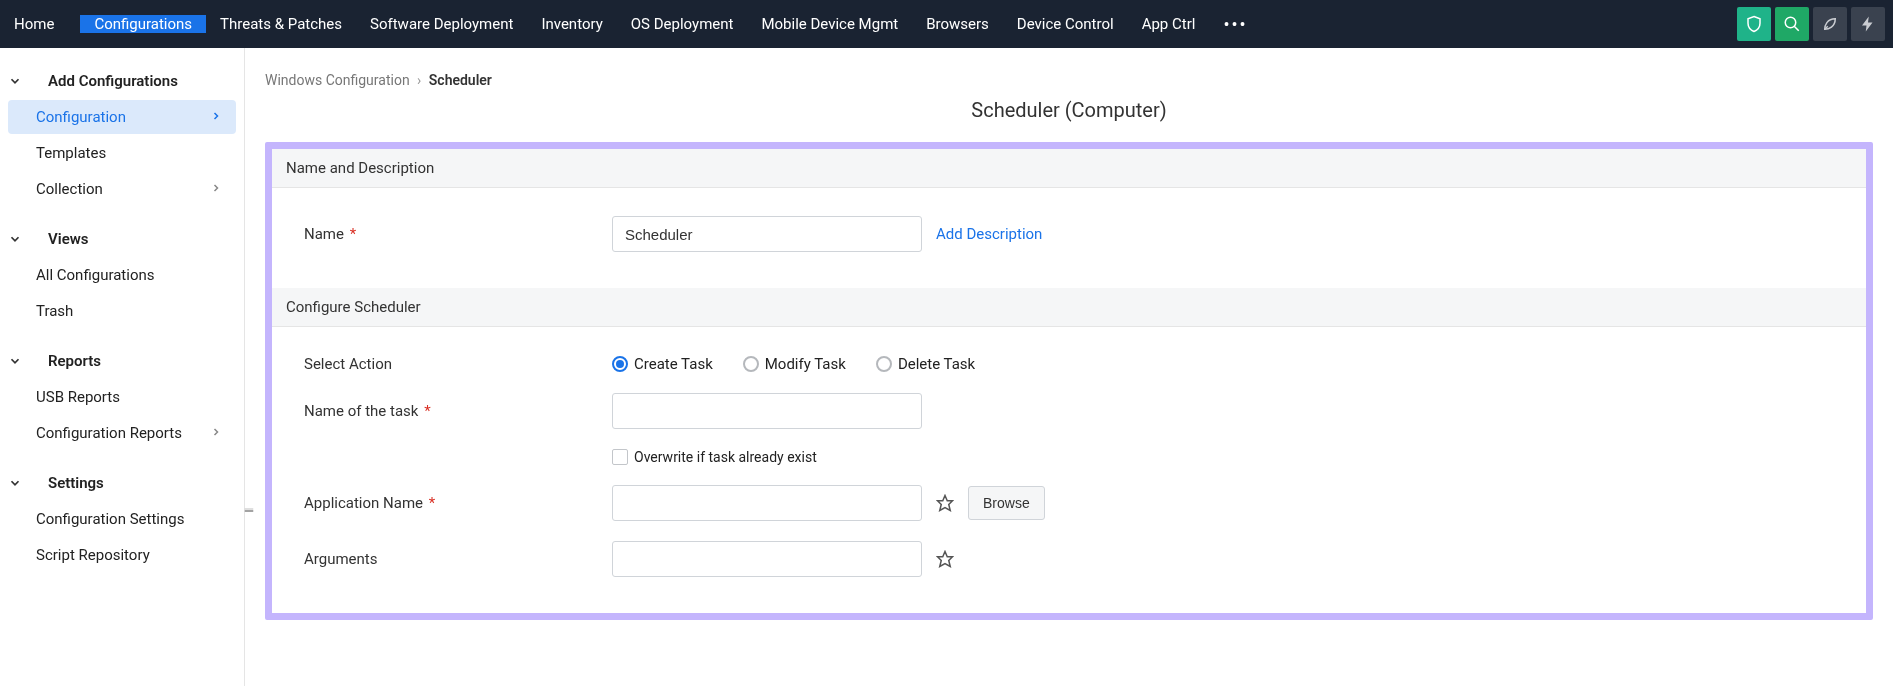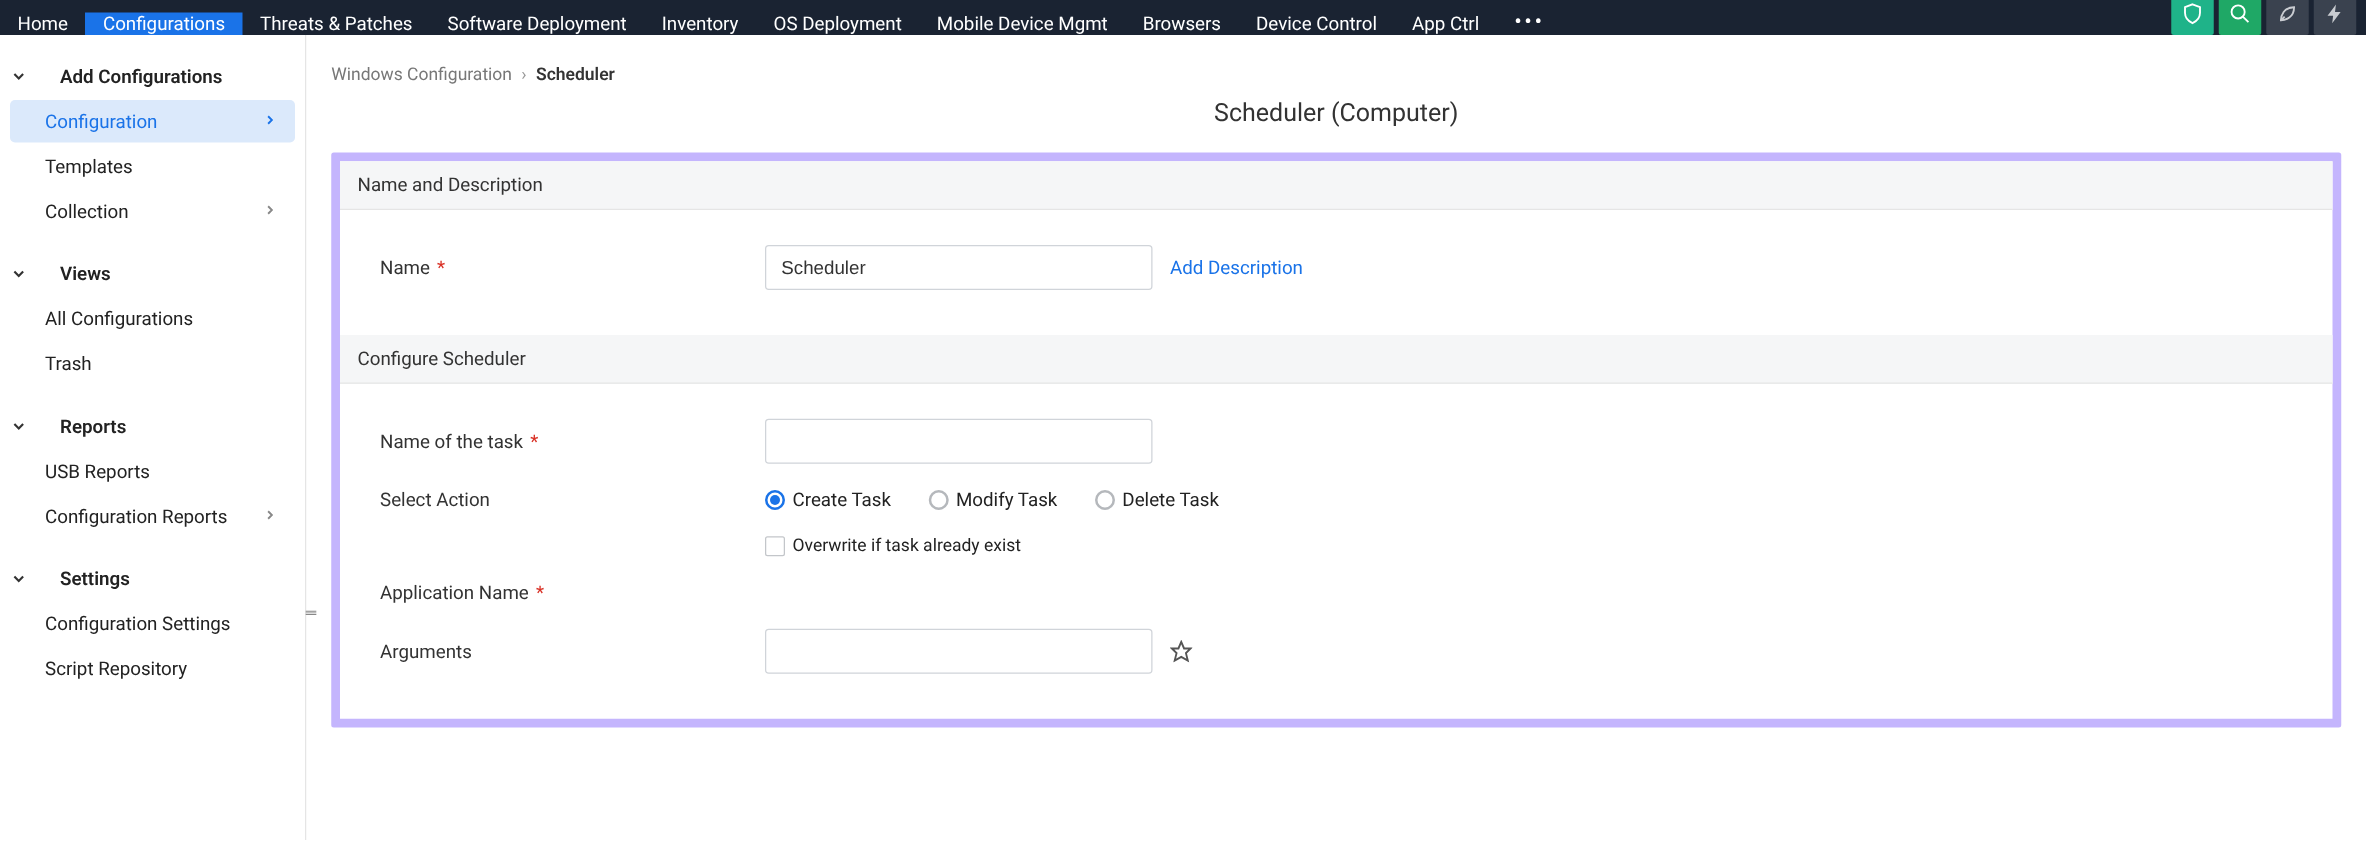--- a/index.html
+++ b/index.html
@@ -7,36 +7,37 @@
     font-family: -apple-system, BlinkMacSystemFont, "Segoe UI", Roboto, "Helvetica Neue", Arial, sans-serif;
     font-size: 14px;
     color: #222;
     background: #fff;
     width: 1893px;
   }
 
   
   .topnav {
     display: flex;
-    align-items: flex-end;
+    align-items: center;
     background: #1a2332;
-    height: 28px;
+    height: 48px;
     color: #fff;
     position: relative;
   }
   .topnav-item {
     display: flex;
     align-items: center;
     padding: 0 14px;
     font-size: 15px;
     cursor: pointer;
     white-space: nowrap;
   }
   .topnav-item.active {
     background: #1a73e8;
+    margin-left: 12px;
   }
   .topnav-ellipsis {
     display: flex;
     align-items: center;
     padding: 0 14px;
     font-size: 18px;
     letter-spacing: 2px;
     cursor: pointer;
   }
   .topnav-right {
@@ -344,29 +345,20 @@
           </div>
           <div class="form-control-wrap">
             <input class="text-input" type="text" value="Scheduler" style="">
             <span class="link">Add Description</span>
           </div>
         </div>
       </div>
 
       <div class="section-header">Configure Scheduler</div>
       <div class="section-body">
-
-        <div class="form-row">
-          <div class="form-label">
-            <span>Name of the task</span><span class="req"> *</span>
-          </div>
-          <div class="form-control-wrap">
-            <input class="text-input" type="text" style="">
-          </div>
-        </div>
 
         <div class="form-row">
           <div class="form-label">Select Action</div>
           <div class="form-control-wrap">
             <div class="radio-group">
               <div class="radio-item checked">
                 <span class="radio-dot"></span>
                 <span>Create Task</span>
               </div>
               <div class="radio-item">
@@ -375,30 +367,46 @@
               </div>
               <div class="radio-item">
                 <span class="radio-dot"></span>
                 <span>Delete Task</span>
               </div>
             </div>
           </div>
         </div>
 
         <div class="form-row">
+          <div class="form-label">
+            <span>Name of the task</span><span class="req"> *</span>
+          </div>
+          <div class="form-control-wrap">
+            <input class="text-input" type="text" style="">
+          </div>
+        </div>
+
+        <div class="form-row">
           <div class="form-label"></div>
           <div class="form-control-wrap checkbox-row">
             <span class="checkbox-box"></span>
             <span>Overwrite if task already exist</span>
           </div>
         </div>
 
         <div class="form-row">
           <div class="form-label">
             <span>Application Name</span><span class="req"> *</span>
+          </div>
+          <div class="form-control-wrap">
+            <input class="text-input" type="text" style="">
+            <svg class="star-icon" viewBox="0 0 24 24" fill="none" stroke="#555" stroke-width="2">
+                <polygon points="12 2 15 9 22 9 17 14 19 22 12 18 5 22 7 14 2 9 9 9"></polygon>
+              </svg>
+            <button class="browse-btn">Browse</button>
           </div>
         </div>
 
         <div class="form-row">
           <div class="form-label">Arguments</div>
           <div class="form-control-wrap">
             <input class="text-input" type="text" style="">
             <svg class="star-icon" viewBox="0 0 24 24" fill="none" stroke="#555" stroke-width="2">
                 <polygon points="12 2 15 9 22 9 17 14 19 22 12 18 5 22 7 14 2 9 9 9"></polygon>
               </svg>

